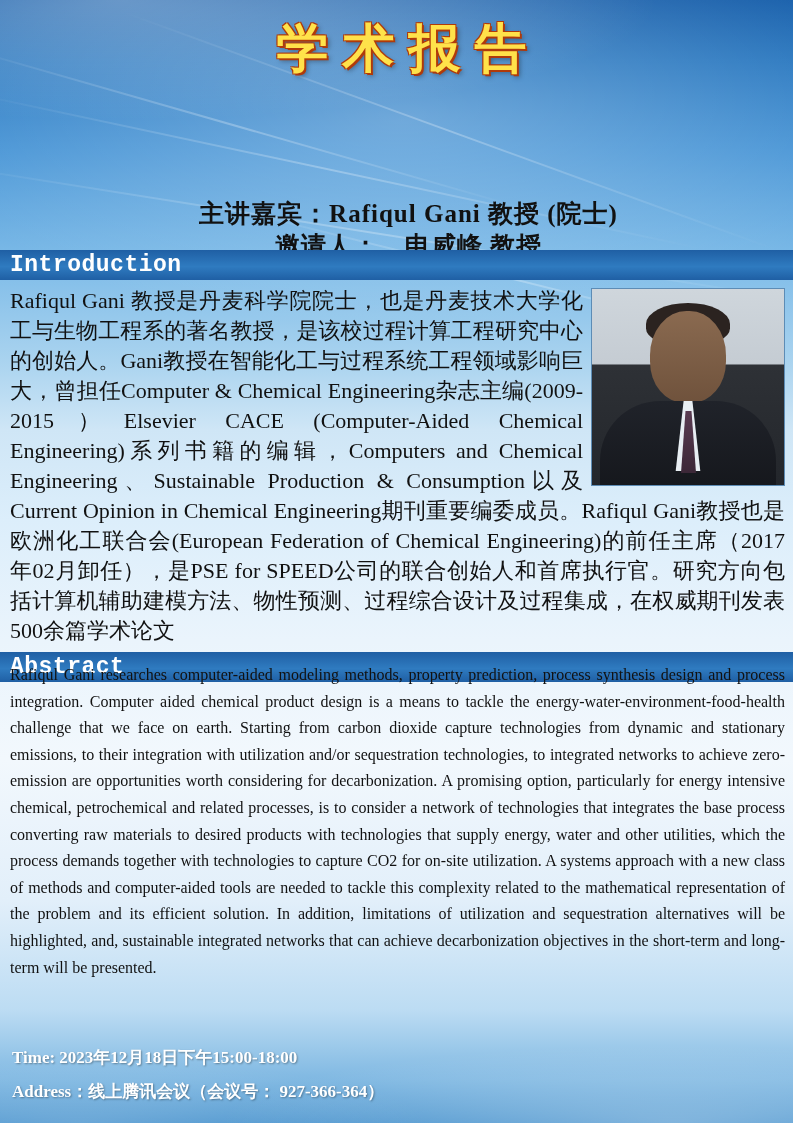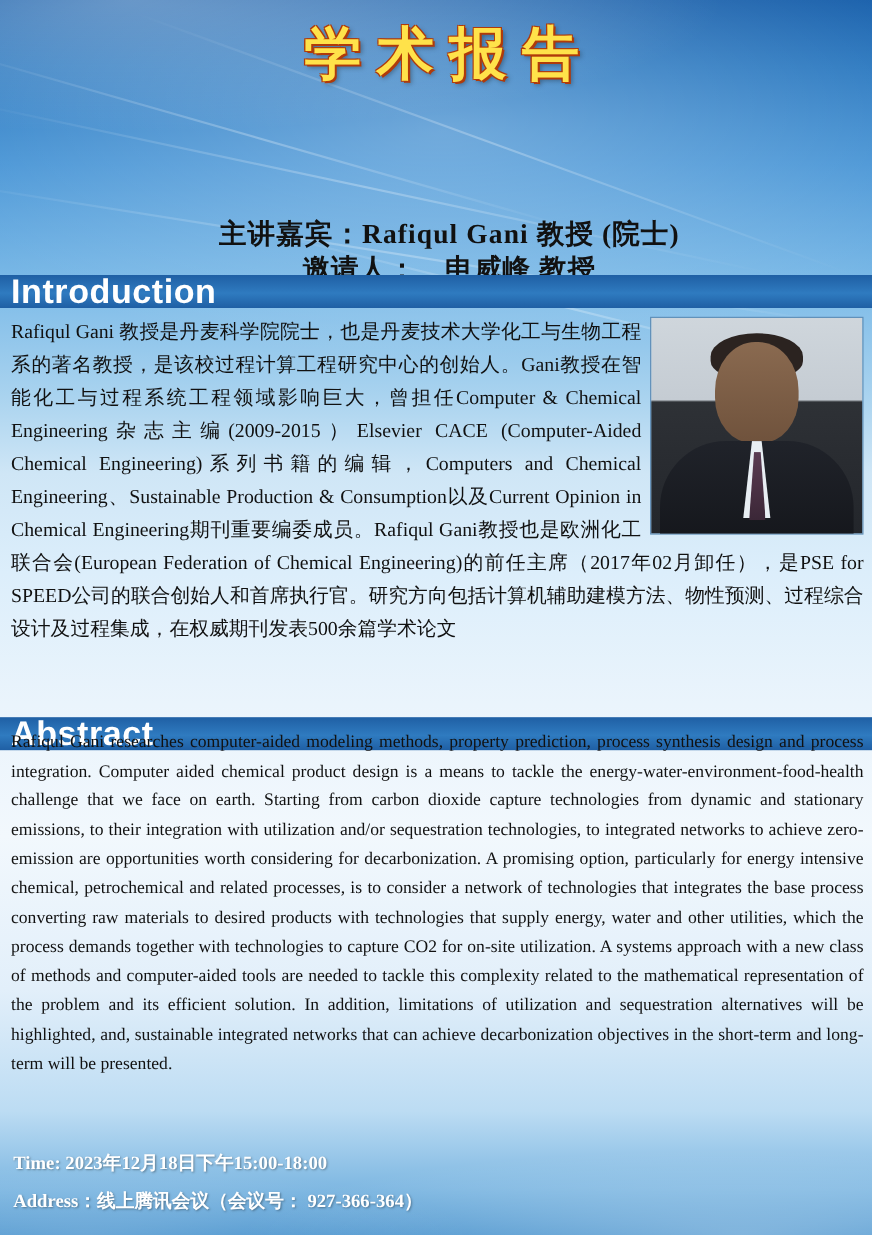--- a/index.html
+++ b/index.html
@@ -88,38 +88,38 @@
     letter-spacing: 1px;
   }
 
   .section-head {
     position: absolute;
     left: 0;
     width: 793px;
     height: 30px;
     background: linear-gradient(to bottom, #1f5fa4, #2f7bc0 55%, #1f5fa4);
     color: #ffffff;
-    font-family: Liberation Sans, sans-serif;
-    font-size: 31px;
+    font-family: Liberation Mono, monospace;
+    font-size: 23px;
     font-weight: bold;
     line-height: 30px;
     padding-left: 10px;
     box-sizing: border-box;
     letter-spacing: 0.5px;
   }
   #intro-head { top: 250px; }
   #abstract-head { top: 652px; }
 
   .intro-body {
     position: absolute;
     left: 10px;
     top: 286px;
     width: 775px;
     font-family: "Liberation Serif", serif;
-    font-size: 18px;
+    font-size: 22px;
     line-height: 30px;
     color: #111;
     text-align: justify;
   }
   .portrait {
     float: right;
     width: 192px;
     height: 196px;
     margin: 2px 0 2px 8px;
     border: 1px solid #5d8cb5;

